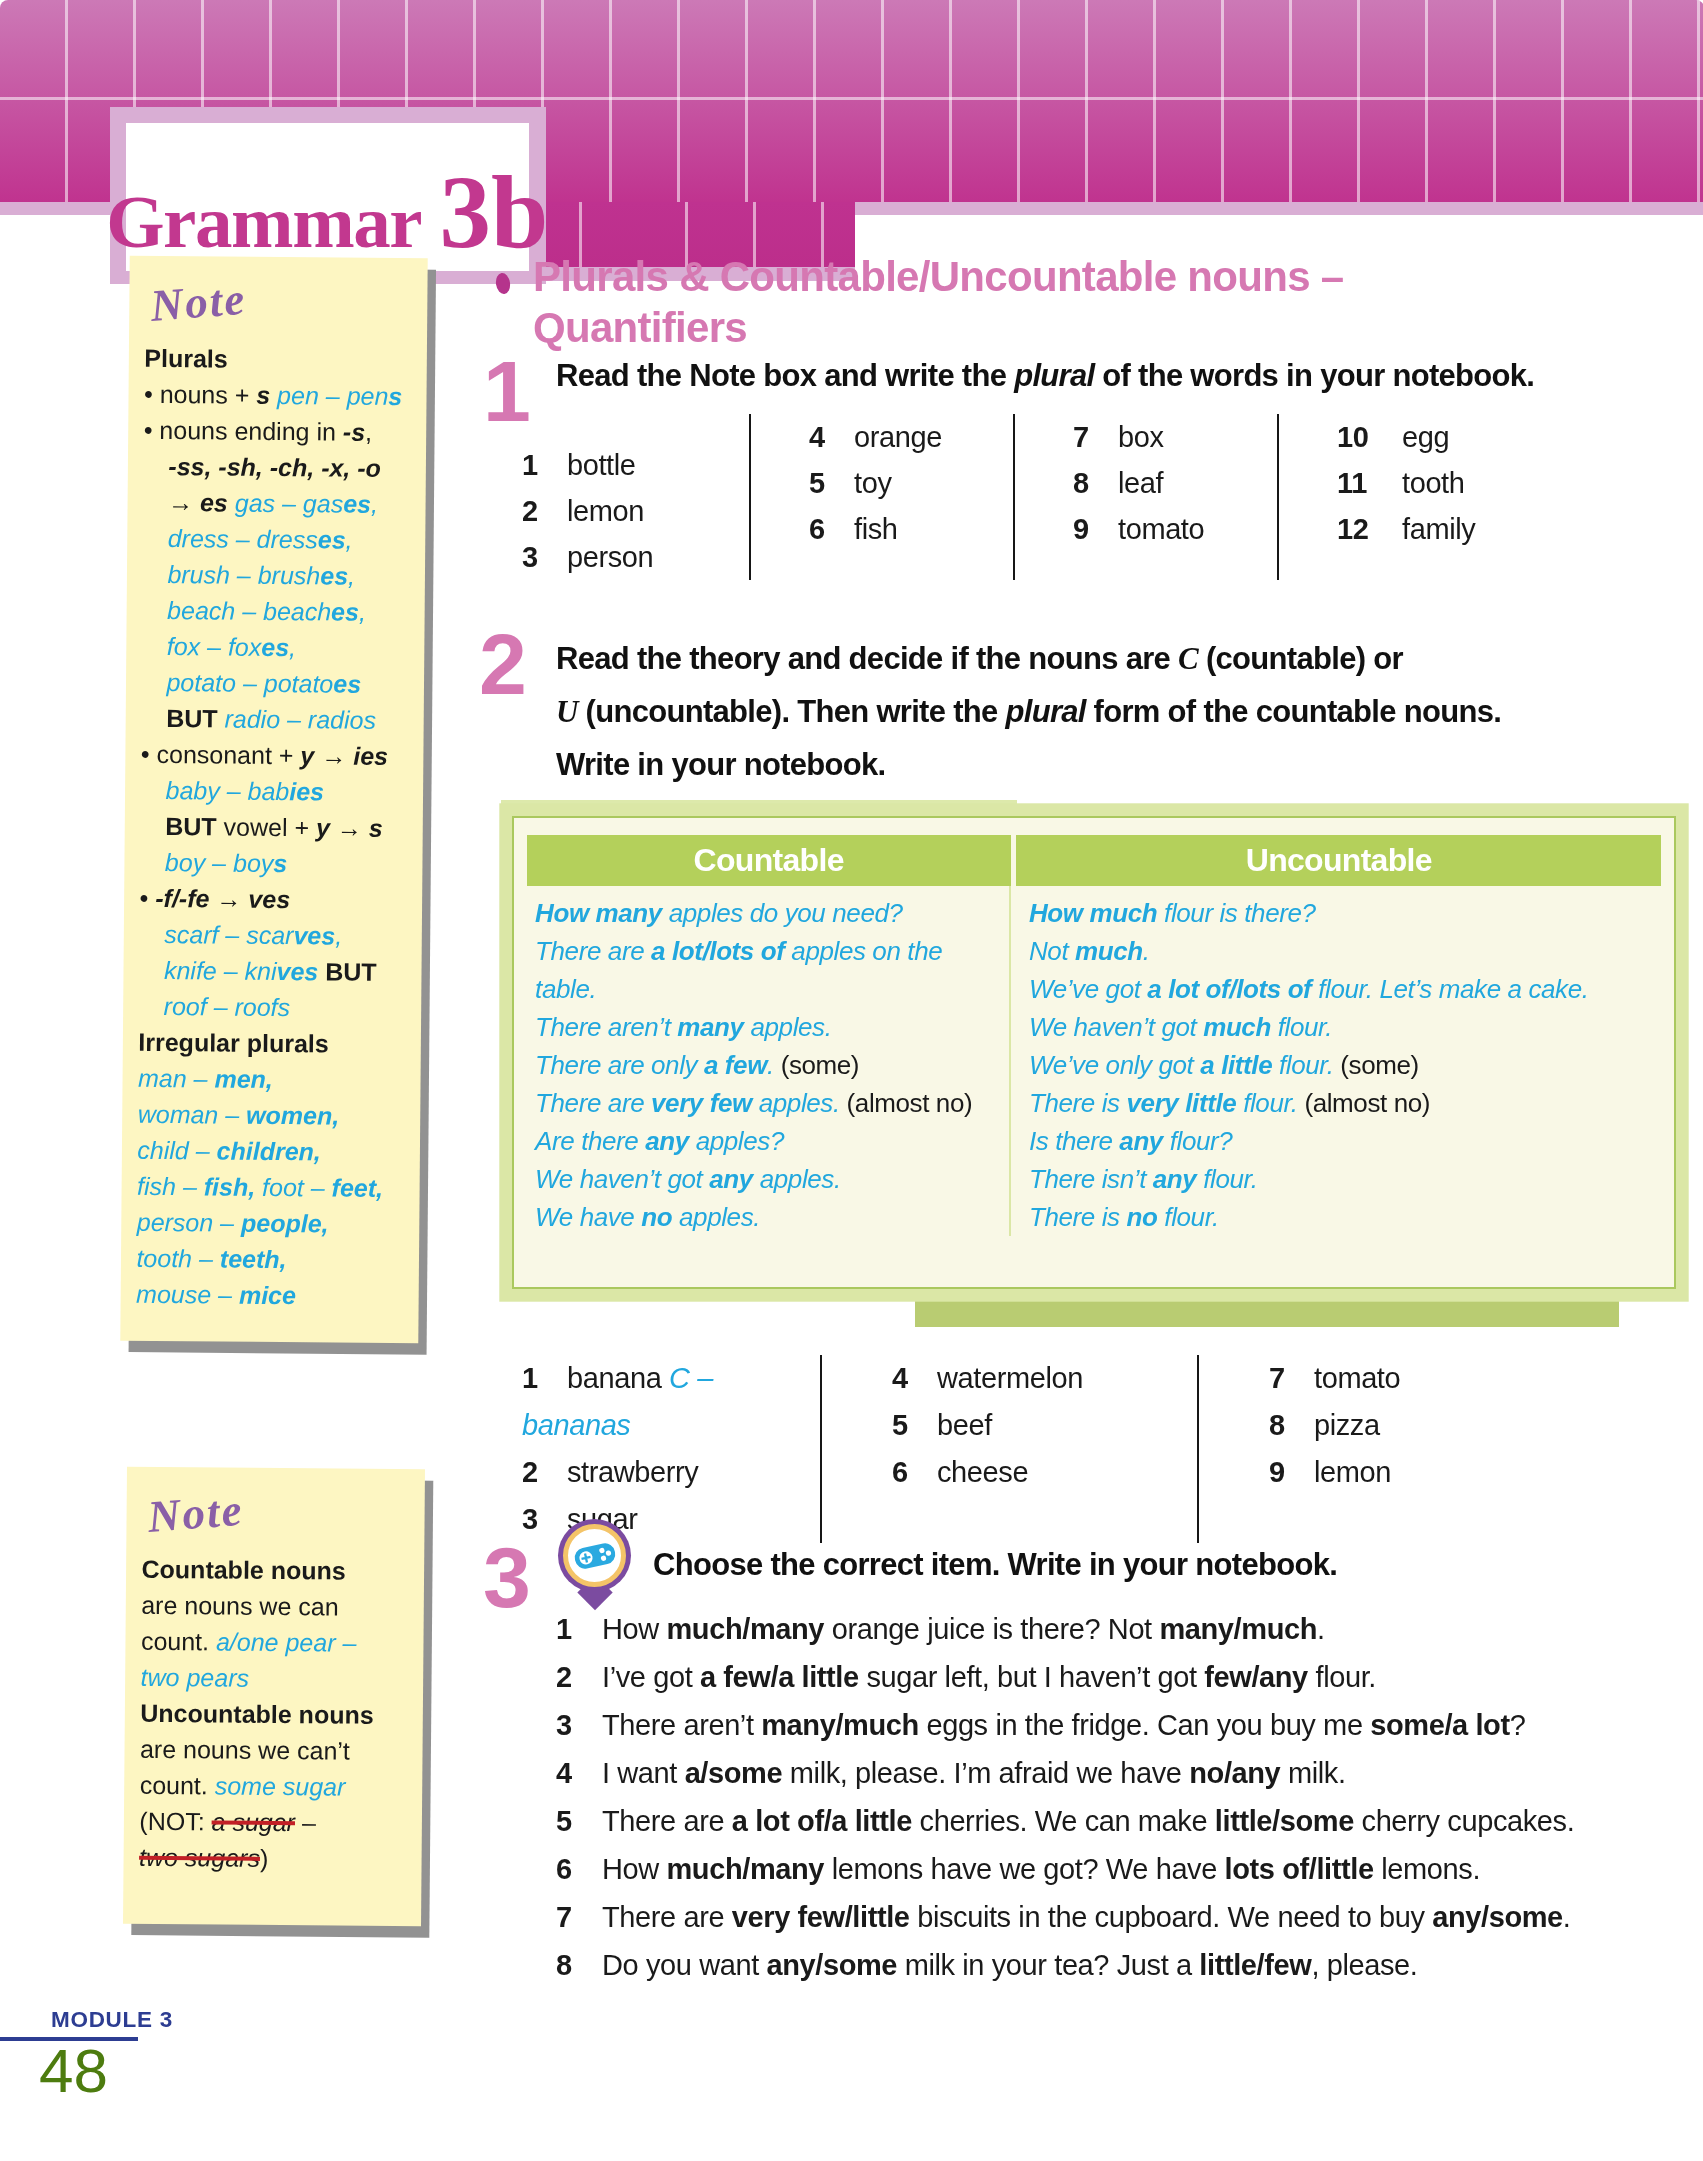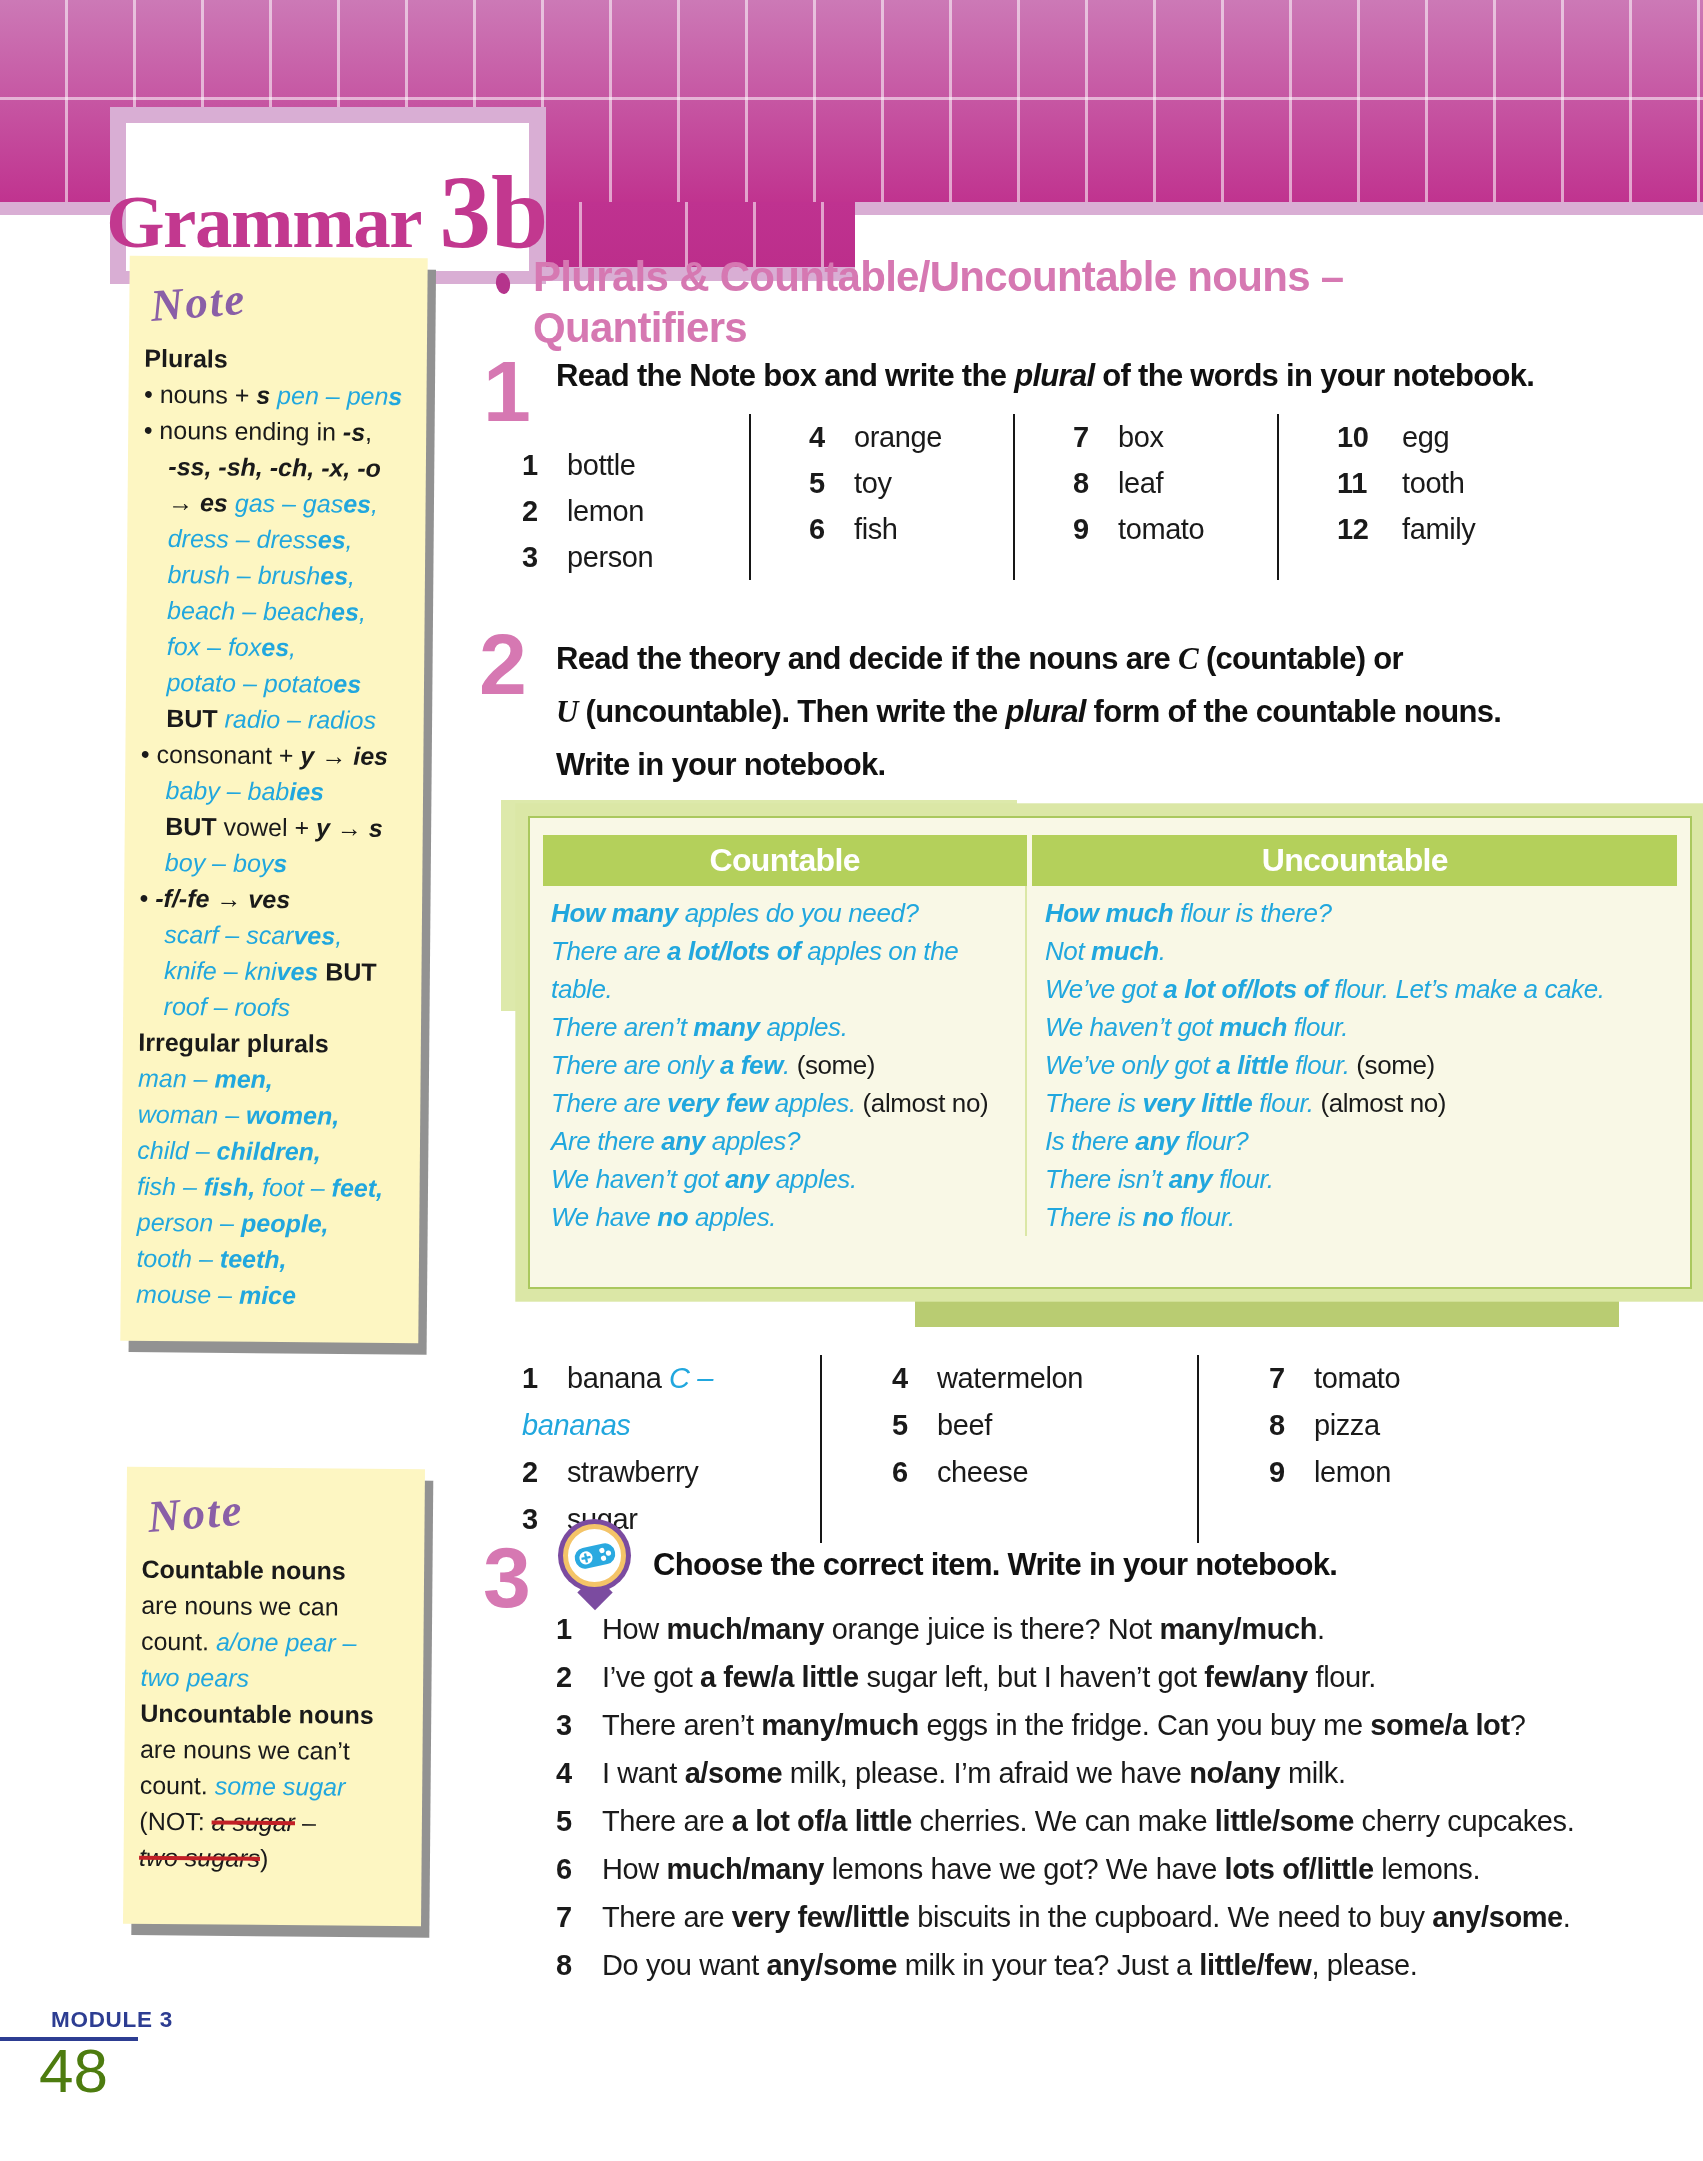--- a/index.html
+++ b/index.html
@@ -1,17 +1,17 @@
 <!DOCTYPE html>
 <html style="font-size:11.3px"><head>
 <meta charset="utf-8">
 <style>
   html,body{margin:0;padding:0;background:#ffffff;}
   .page{position:relative;width:1704px;height:2161px;background:#fff;overflow:hidden;
-        font-family:"Liberation Sans",sans-serif;color:#1a1a1a;}
+        font-family:"Liberation Sans",sans-serif;color:#1a1a1a;border-radius:8px;}
   
   .hdr-grid{position:absolute;left:0;top:0;width:100%;height:202px;
     background-image:
       repeating-linear-gradient(90deg, transparent 0 65px, rgba(255,255,255,.55) 65px 68px),
       linear-gradient(to bottom, rgba(255,255,255,0) 0 97px, rgba(255,255,255,.55) 97px 100px, rgba(255,255,255,0) 100px),
       linear-gradient(#cc79b6,#c0338f);}
   .hdr-strip{position:absolute;left:0;top:202px;width:100%;height:12.7px;background:#d9aed4;}
   .hdr-step{position:absolute;left:545px;top:202px;width:310px;height:65px;
     background-image:
       repeating-linear-gradient(90deg, transparent 0 65px, rgba(255,255,255,.55) 65px 68px),
@@ -63,21 +63,21 @@
   .numw{display:inline-block;width:65px;font-weight:bold;}
   .list2{left:522px;top:1355px;}
   .list2 .li{line-height:47px;}
   .list2 .lcol:nth-child(1){width:298px;}
   .list2 .lcol:nth-child(2){width:305px;}
   .list2 .lcol:nth-child(3){width:310px;}
   .list2 .lcol + .lcol{padding-left:70px;}
   
   .tbl-back{position:absolute;left:501px;top:800px;width:516px;height:211px;background:#dde9ab;}
   .tbl-strip2{position:absolute;left:915px;top:1299px;width:704px;height:28px;background:#b9cc72;}
-  .tbl{position:absolute;left:528px;top:816px;width:1164px;height:473px;background:#f9f8e6;
+  .tbl{position:absolute;left:512px;top:816px;width:1164px;height:473px;background:#f9f8e6;
        border:2.8px solid #aac85e;box-shadow:0 0 0 12.7px #dbe7a6;box-sizing:border-box;}
   .tbl-head{display:flex;gap:5.6px;margin:17px 12.7px 0 12.7px;}
   .th{background:#b4d05b;color:#fff;font-weight:bold;font-size:32px;height:51px;line-height:51px;
       text-align:center;letter-spacing:-0.7px;}
   .thc{width:484px;} .thu{flex:1;}
   .tbl-body{display:flex;margin:0 12.7px;}
   .td{font-size:26px;line-height:38px;padding-top:8.4px;letter-spacing:-0.4px;}
   .tdc{width:484px;border-right:2.8px solid #dbe7a6;padding-right:14px;padding-left:8.4px;box-sizing:border-box;}
   .tdu{flex:1;padding-left:18.3px;padding-right:32px;}
   

